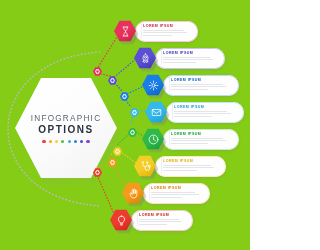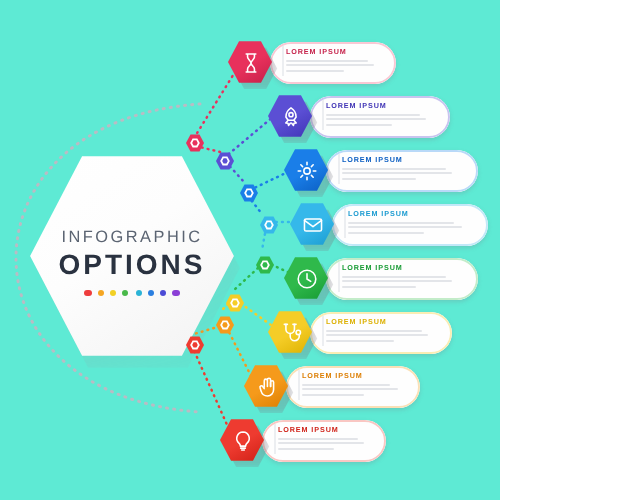--- a/index.html
+++ b/index.html
@@ -2,42 +2,42 @@
 <html><head>
 <meta charset="utf-8">
 <style>
   html,body{margin:0;padding:0;}
   body{
     width:250px;height:250px;overflow:hidden;
     background:#ffffff;
     font-family:"Liberation Sans", sans-serif;
     -webkit-font-smoothing:antialiased;
   }
-  #stage{position:relative;width:250px;height:250px;background:#5eead4;overflow:hidden;}
+  #stage{position:relative;width:250px;height:250px;background:#84cc16;overflow:hidden;}
 
   
   #center-wrap{position:absolute;left:14px;top:76px;width:104px;height:104px;}
   .hex-center{
     position:absolute;left:0;top:0;width:104px;height:104px;
     background:linear-gradient(145deg,#ffffff 0%,#fdfdfd 45%,#f2f2f2 100%);
     clip-path:polygon(26% 2%,74% 2%,99% 50%,74% 98%,26% 98%,1% 50%);
     border-radius:10px;
   }
   .hex-center-shadow{
     position:absolute;left:3px;top:6px;width:104px;height:104px;
     background:linear-gradient(145deg,rgba(160,160,165,.30),rgba(150,150,155,.05));
     clip-path:polygon(26% 2%,74% 2%,99% 50%,74% 98%,26% 98%,1% 50%);
     filter:blur(3px);
   }
   .center-text{
     position:absolute;left:0;top:38px;width:104px;text-align:center;
     line-height:1.15;
   }
   .ct-1{font-size:8.2px;letter-spacing:1.25px;color:#5b6472;font-weight:400;}
-  .ct-2{font-size:14px;letter-spacing:1.5px;color:#2a3240;font-weight:700;margin-top:1px;}
+  .ct-2{font-size:10px;letter-spacing:1.5px;color:#2a3240;font-weight:700;margin-top:1px;}
   .dots{display:flex;justify-content:center;gap:3.1px;margin-top:4px;}
   .dot{width:3.2px;height:3.2px;border-radius:50%;}
 
   
   #arc{position:absolute;left:0;top:46px;width:126px;height:166px;}
 
   
   #links{position:absolute;left:0;top:0;width:250px;height:250px;}
 
   

